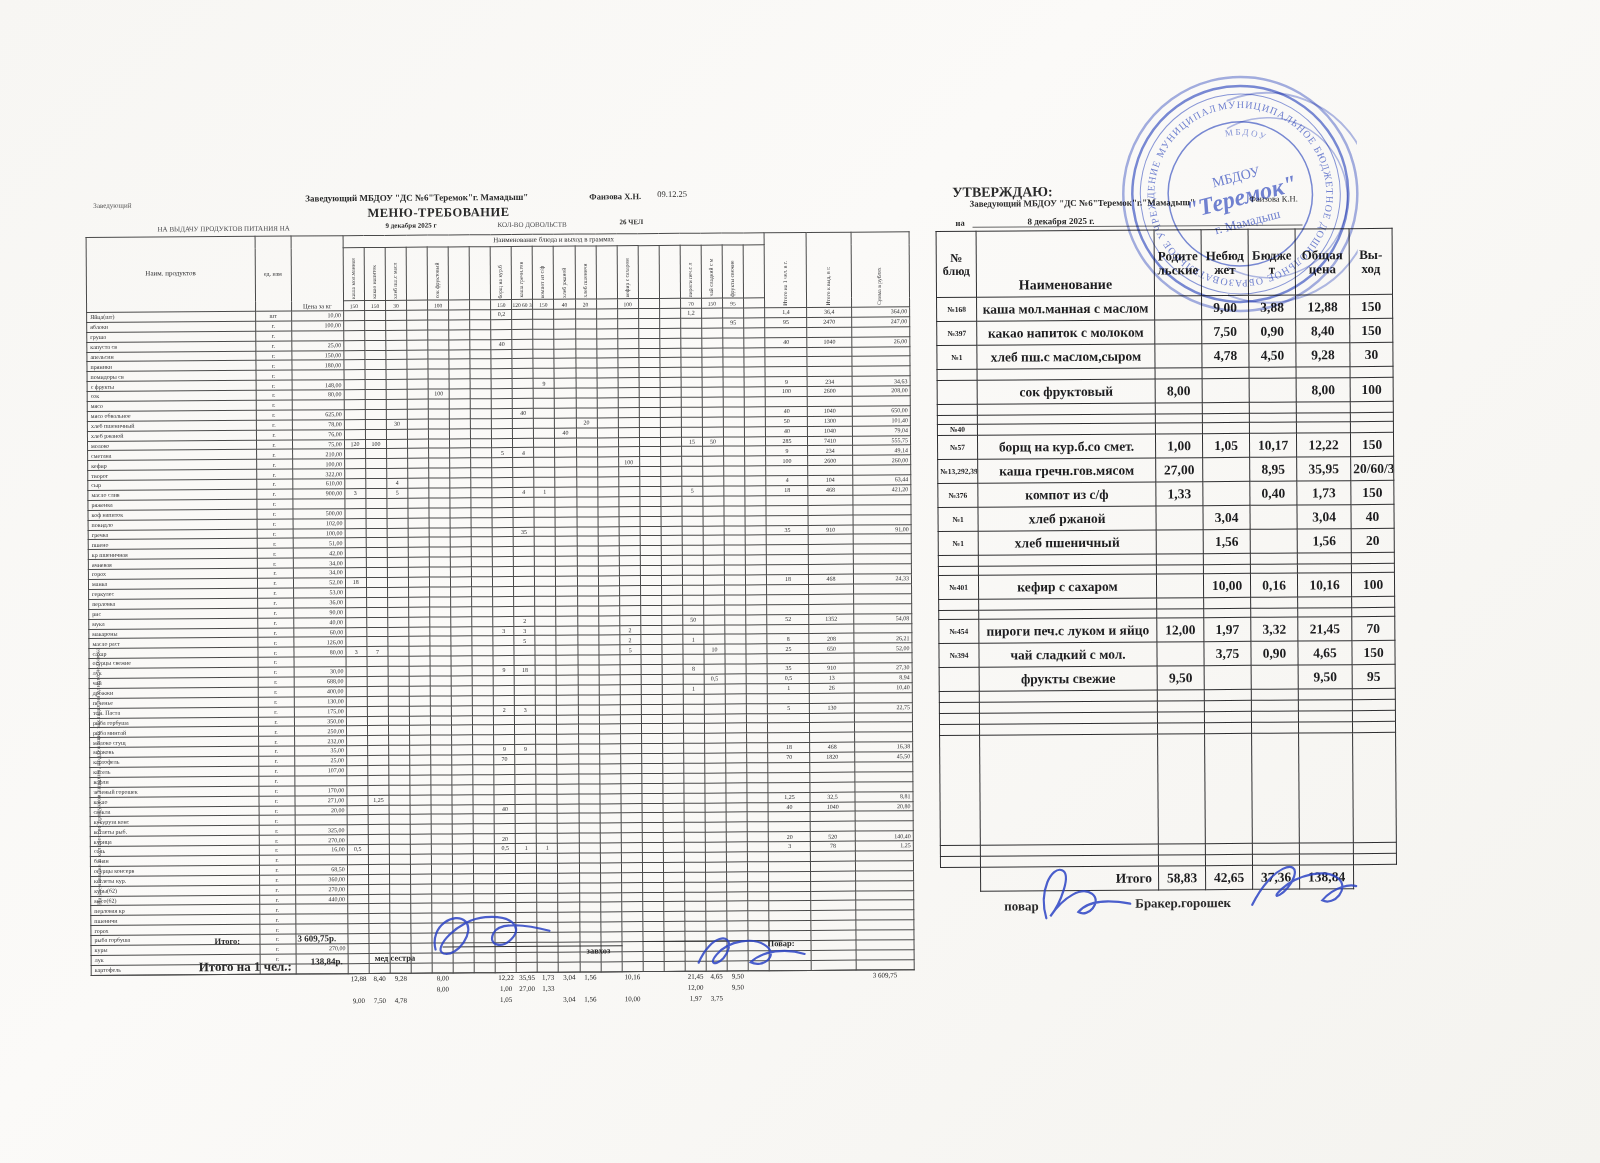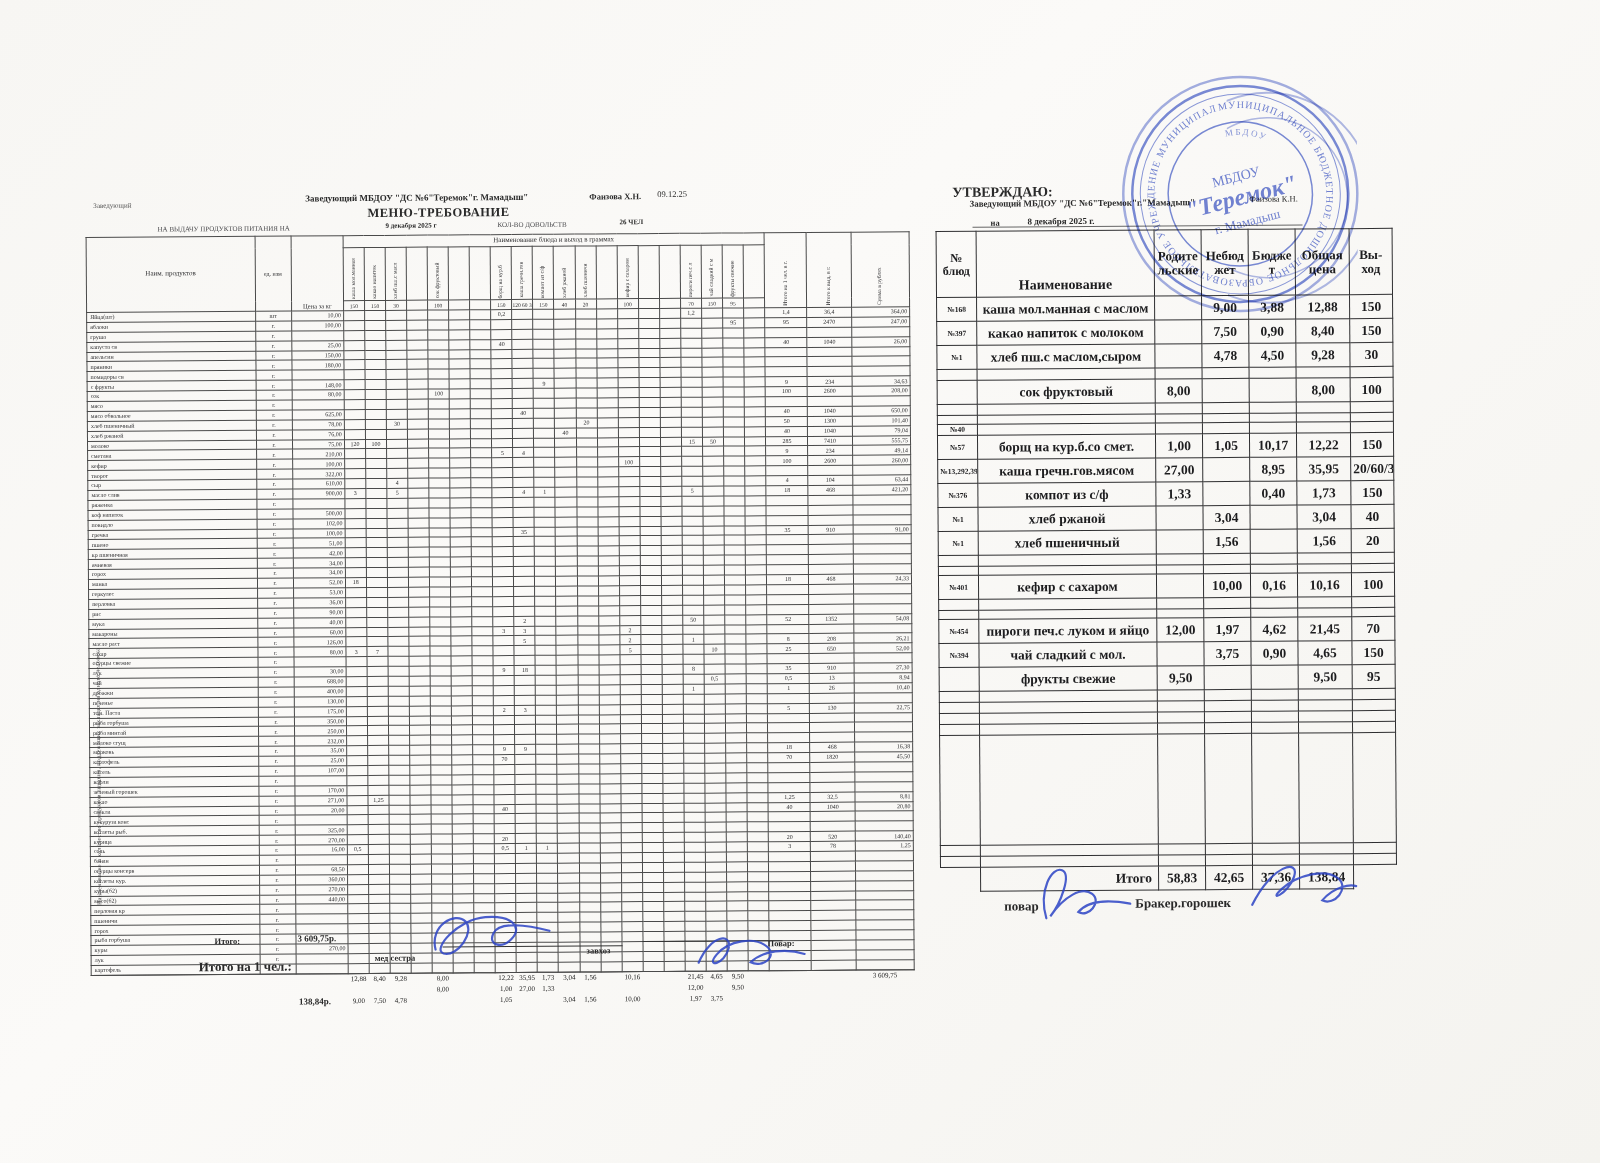--- a/index.html
+++ b/index.html
@@ -2143,39 +2143,39 @@
             <td></td>
             <td></td>
           </tr>
         </tfoot>
       </table>
   <div class="abs side-label" style="left:94px;top:900px;">Наименование и количество продуктов питания, подлежащих закладке на одного человека</div>
 
   <div class="abs b" style="left:212px;top:932px;font-size:8.5px;">Итого:</div>
   <div class="abs b" style="left:295px;top:930px;font-size:9px;">3 609,75р.</div>
   <div class="abs b" style="left:196px;top:955px;font-size:13px;">Итого на 1 чел.:</div>
-  <div class="abs b" style="left:296px;top:953px;font-size:9px;margin-top:40px;">138,84р.</div>
+  <div class="abs b" style="left:308px;top:953px;font-size:9px;">138,84р.</div>
   <div class="abs b" style="left:372px;top:950px;font-size:8.5px;">мед сестра</div>
   <div class="abs b" style="left:584px;top:944px;font-size:8.5px;">завхоз</div>
   <div class="abs b" style="left:765px;top:938px;font-size:8.5px;">Повар:</div>
 
   <div class="abs" style="left:440px;top:944px;width:180px;border-bottom:1px solid #333;"></div>
   <div class="abs" style="left:640px;top:940px;width:140px;border-bottom:1px solid #333;"></div>
 
   <svg class="abs" style="left:425px;top:905px;" width="130" height="60">
     <path class="sig" d="M8,42 C2,18 28,4 38,14 C48,24 30,50 16,46 C4,42 30,12 58,10 C84,8 96,20 84,32 C74,42 60,38 66,26 C72,14 100,18 122,24"></path>
   </svg>
   <svg class="abs" style="left:690px;top:928px;" width="120" height="50">
     <path class="sig" d="M6,34 C18,6 40,4 36,20 C32,36 12,40 24,26 C36,12 62,8 74,18 C86,28 70,40 58,34 C70,22 94,20 112,26"></path>
   </svg>
 
   <div class="abs b" style="left:955px;top:186px;font-size:14px;">УТВЕРЖДАЮ:</div>
   <div class="abs b" style="left:972px;top:200px;font-size:9px;">Заведующий МБДОУ "ДС №6"Теремок"г."Мамадыш"</div>
   <div class="abs" style="left:1252px;top:197px;font-size:8.5px;">Фаизова К.Н.</div>
-  <div class="abs b" style="left:958px;top:219px;font-size:8.5px;margin-left:35px;">на</div>
+  <div class="abs b" style="left:958px;top:219px;font-size:8.5px;">на</div>
   <div class="abs b" style="left:1030px;top:218px;font-size:9px;">8 декабря 2025 г.</div>
   <div class="abs" style="left:975px;top:228px;width:330px;border-bottom:.5px solid #666;"></div>
 
   <table id="rtable" class="abs" style="left:938px;top:232px;">
         <colgroup>
           <col style="width:40px">
           <col style="width:178px">
           <col style="width:47px">
           <col style="width:47px">
           <col style="width:47px">
@@ -2352,21 +2352,21 @@
             <td></td>
             <td></td>
             <td></td>
             <td></td>
           </tr>
           <tr style="height:24px">
             <td class="num">№454</td>
             <td class="dish">пироги печ.с луком и яйцо</td>
             <td>12,00</td>
             <td>1,97</td>
-            <td>4,62</td>
+            <td>3,32</td>
             <td>21,45</td>
             <td>70</td>
           </tr>
           <tr style="height:24px">
             <td class="num">№394</td>
             <td class="dish">чай сладкий с мол.</td>
             <td></td>
             <td>3,75</td>
             <td>0,90</td>
             <td>4,65</td>

